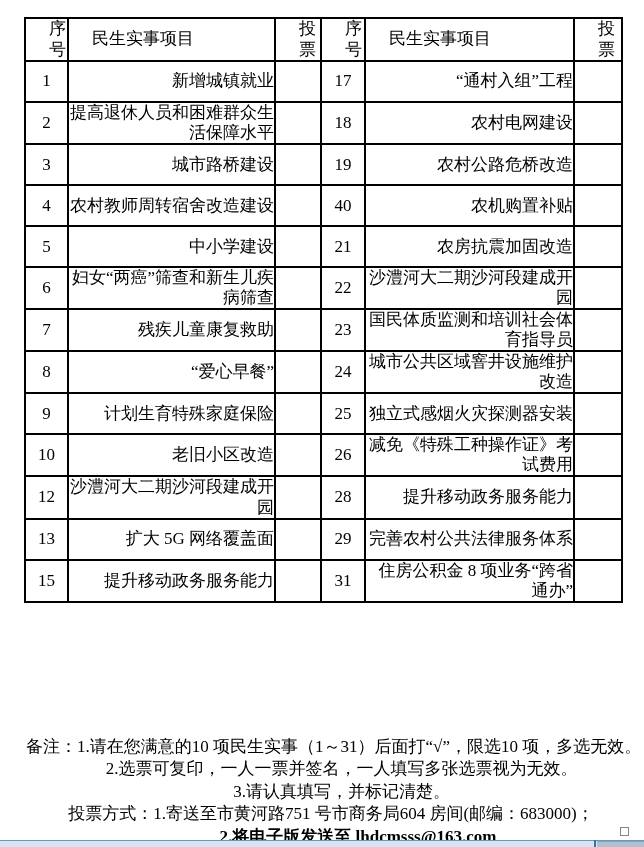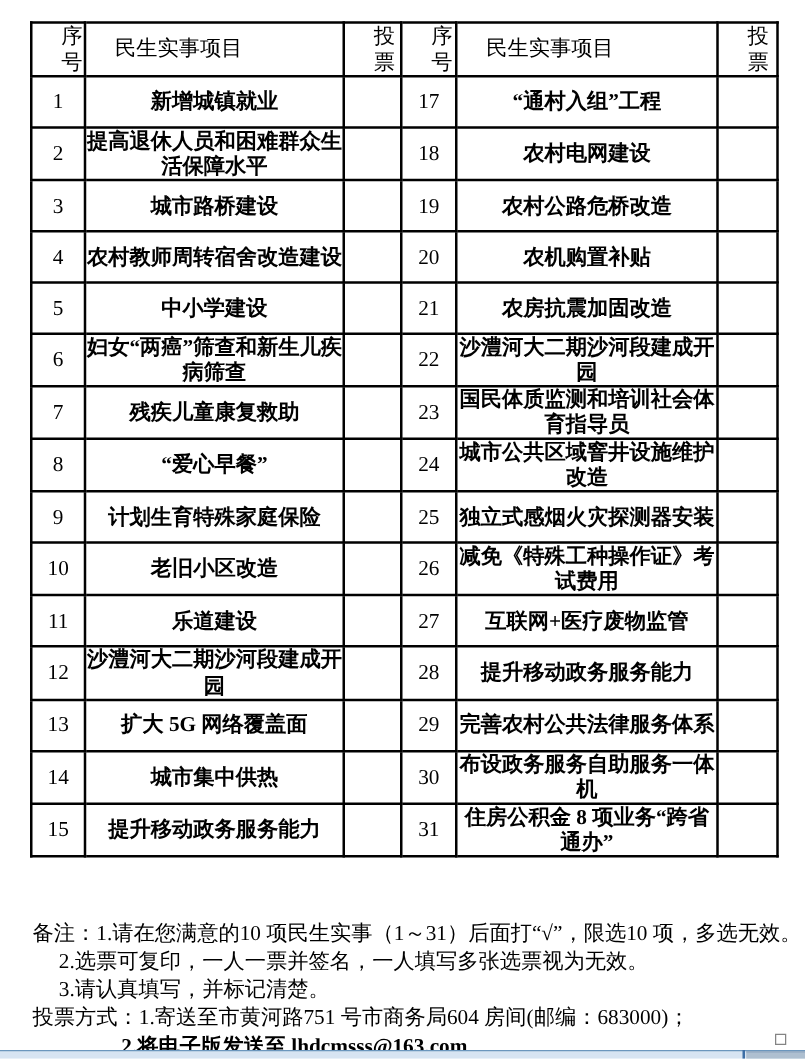--- a/index.html
+++ b/index.html
@@ -24,29 +24,29 @@
     font-size:17px;
     line-height:1.18;
     vertical-align:middle;
     overflow:hidden;
     padding:0;
     background:#fff;
   }
   table.ballot tr{height:41px;}
   table.ballot tr.hdr{height:43px;}
   td.seq{text-align:center;}
-  td.proj{text-align:center;padding:0 1px 0 3px;font-weight:bold;}
+  td.proj{text-align:right;padding:0 1px 0 3px;}
   tr.hdr td{text-align:left;padding-left:23px;}
   td.vote{background:#fff;}
 
   .notes{
     position:absolute;left:26px;top:736px;width:610px;
     font-size:17px;line-height:22.4px;
   }
-  .note-line{white-space:nowrap;}
+  .note-line{white-space:nowrap;text-align:center;}
   .indent-note{padding-left:21px;}
   .indent-vote{padding-left:71px;font-weight:bold;}
 
   .resize-handle{
     position:absolute;left:620px;top:827px;
     width:7px;height:7px;
     border:1px solid #848484;background:#fff;
   }
   .status-bar{
     position:absolute;left:0;bottom:0;width:644px;height:6px;
@@ -105,21 +105,21 @@
         <td class="proj">城市路桥建设</td>
         <td class="vote"></td>
         <td class="seq">19</td>
         <td class="proj">农村公路危桥改造</td>
         <td class="vote"></td>
       </tr>
       <tr>
         <td class="seq">4</td>
         <td class="proj">农村教师周转宿舍改造建设</td>
         <td class="vote"></td>
-        <td class="seq">20</td>
+        <td class="seq">40</td>
         <td class="proj">农机购置补贴</td>
         <td class="vote"></td>
       </tr>
       <tr>
         <td class="seq">5</td>
         <td class="proj">中小学建设</td>
         <td class="vote"></td>
         <td class="seq">21</td>
         <td class="proj">农房抗震加固改造</td>
         <td class="vote"></td>
@@ -158,49 +158,33 @@
       </tr>
       <tr>
         <td class="seq">10</td>
         <td class="proj">老旧小区改造</td>
         <td class="vote"></td>
         <td class="seq">26</td>
         <td class="proj">减免《特殊工种操作证》考试费用</td>
         <td class="vote"></td>
       </tr>
       <tr>
-        <td class="seq">11</td>
-        <td class="proj">乐道建设</td>
-        <td class="vote"></td>
-        <td class="seq">27</td>
-        <td class="proj">互联网+医疗废物监管</td>
-        <td class="vote"></td>
-      </tr>
-      <tr>
         <td class="seq">12</td>
         <td class="proj">沙澧河大二期沙河段建成开园</td>
         <td class="vote"></td>
         <td class="seq">28</td>
         <td class="proj">提升移动政务服务能力</td>
         <td class="vote"></td>
       </tr>
       <tr>
         <td class="seq">13</td>
         <td class="proj">扩大 5G 网络覆盖面</td>
         <td class="vote"></td>
         <td class="seq">29</td>
         <td class="proj">完善农村公共法律服务体系</td>
-        <td class="vote"></td>
-      </tr>
-      <tr>
-        <td class="seq">14</td>
-        <td class="proj">城市集中供热</td>
-        <td class="vote"></td>
-        <td class="seq">30</td>
-        <td class="proj">布设政务服务自助服务一体机</td>
         <td class="vote"></td>
       </tr>
       <tr>
         <td class="seq">15</td>
         <td class="proj">提升移动政务服务能力</td>
         <td class="vote"></td>
         <td class="seq">31</td>
         <td class="proj">住房公积金 8 项业务“跨省通办”</td>
         <td class="vote"></td>
       </tr>

